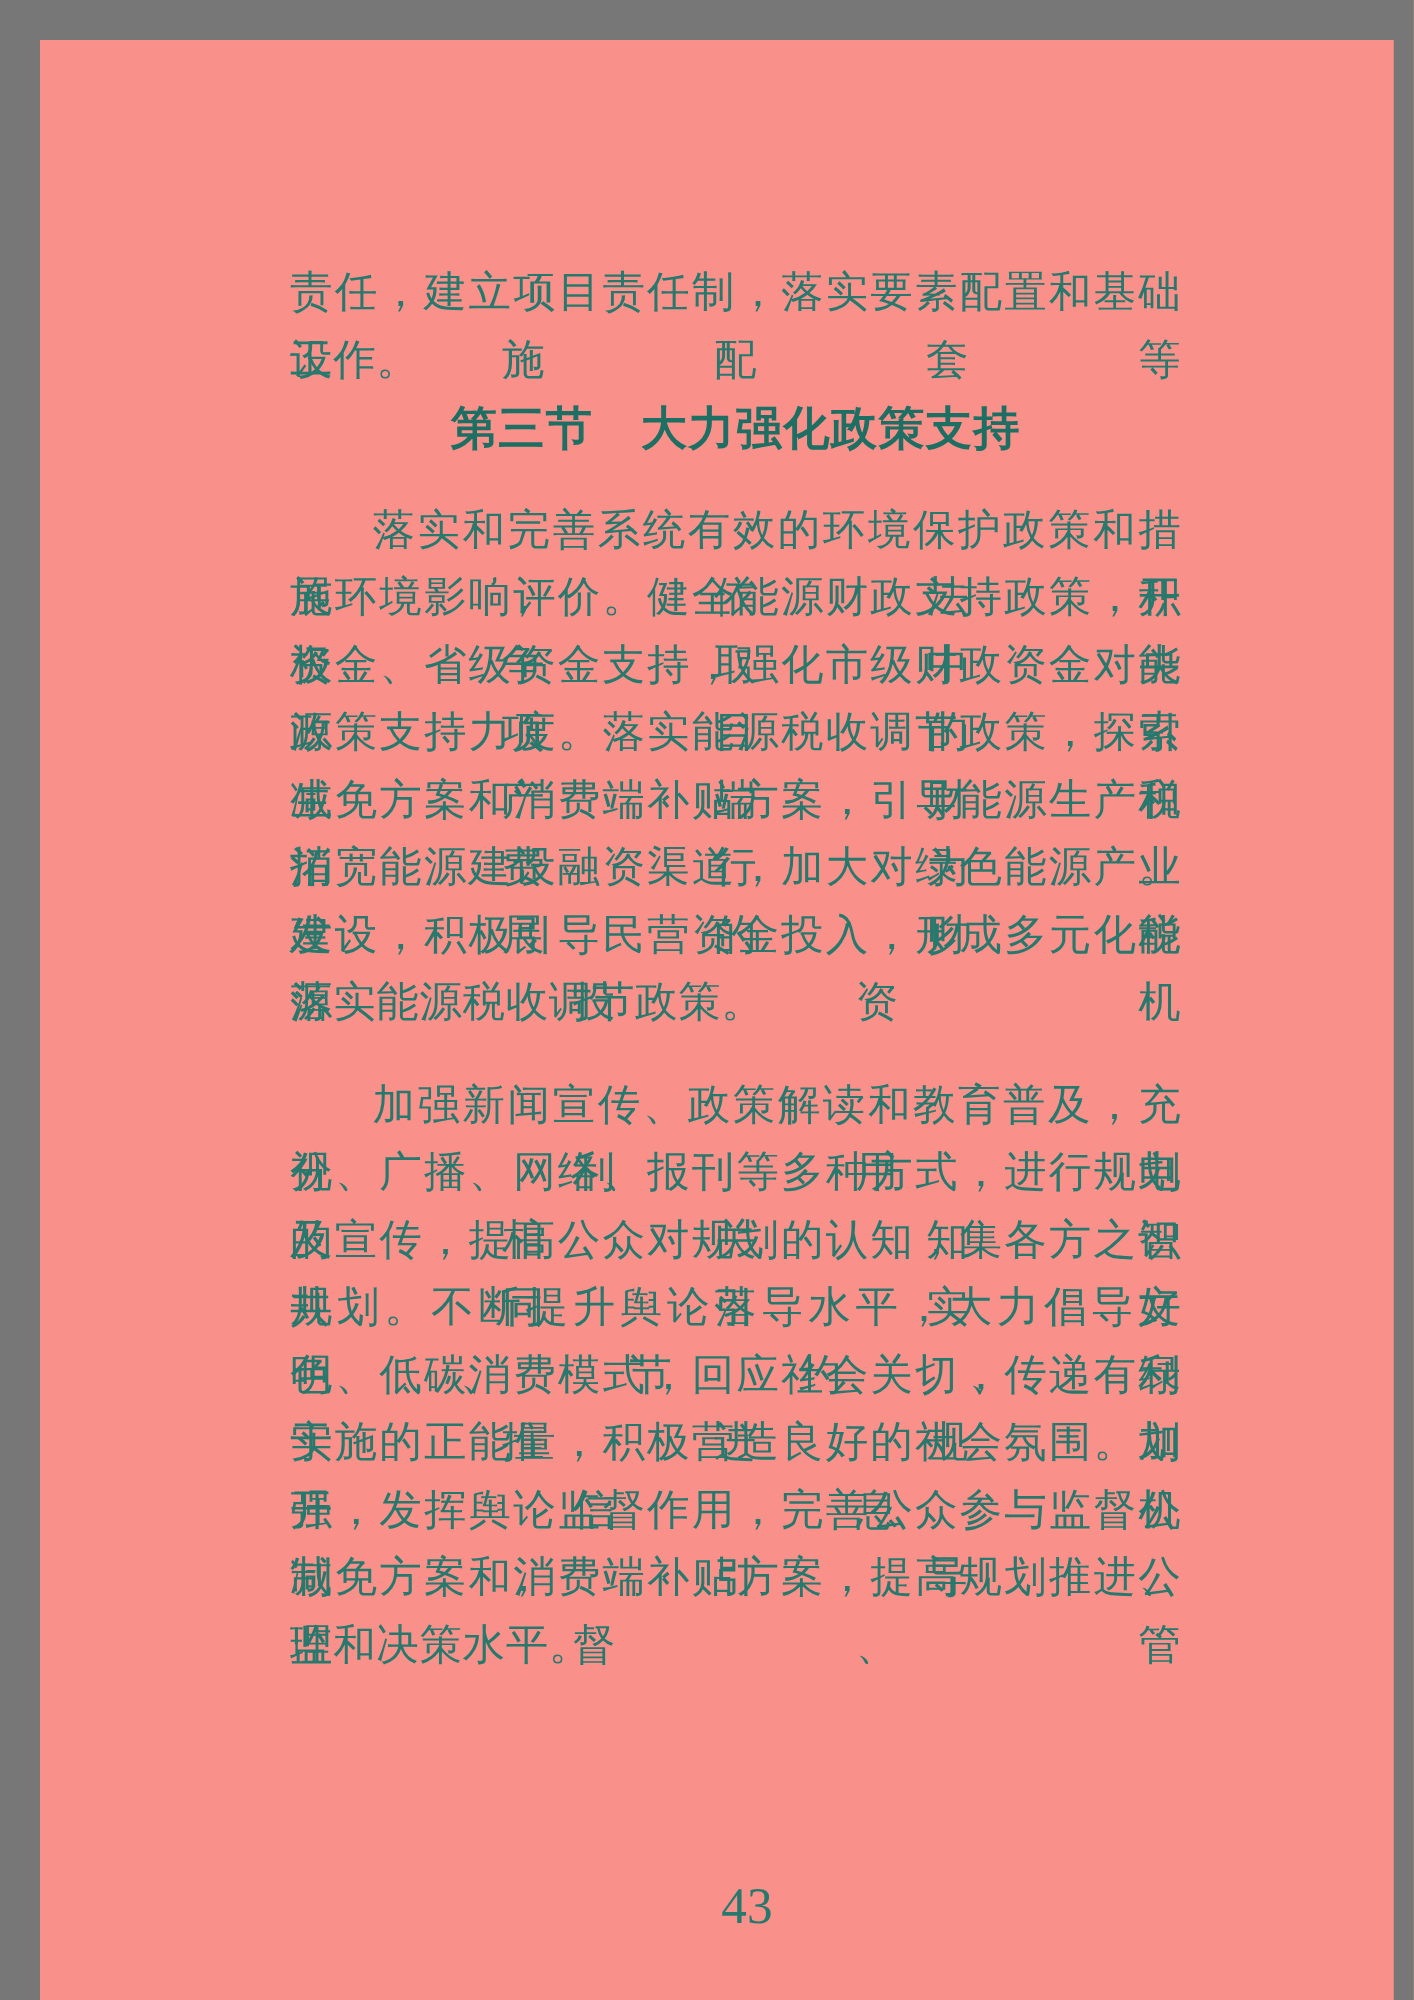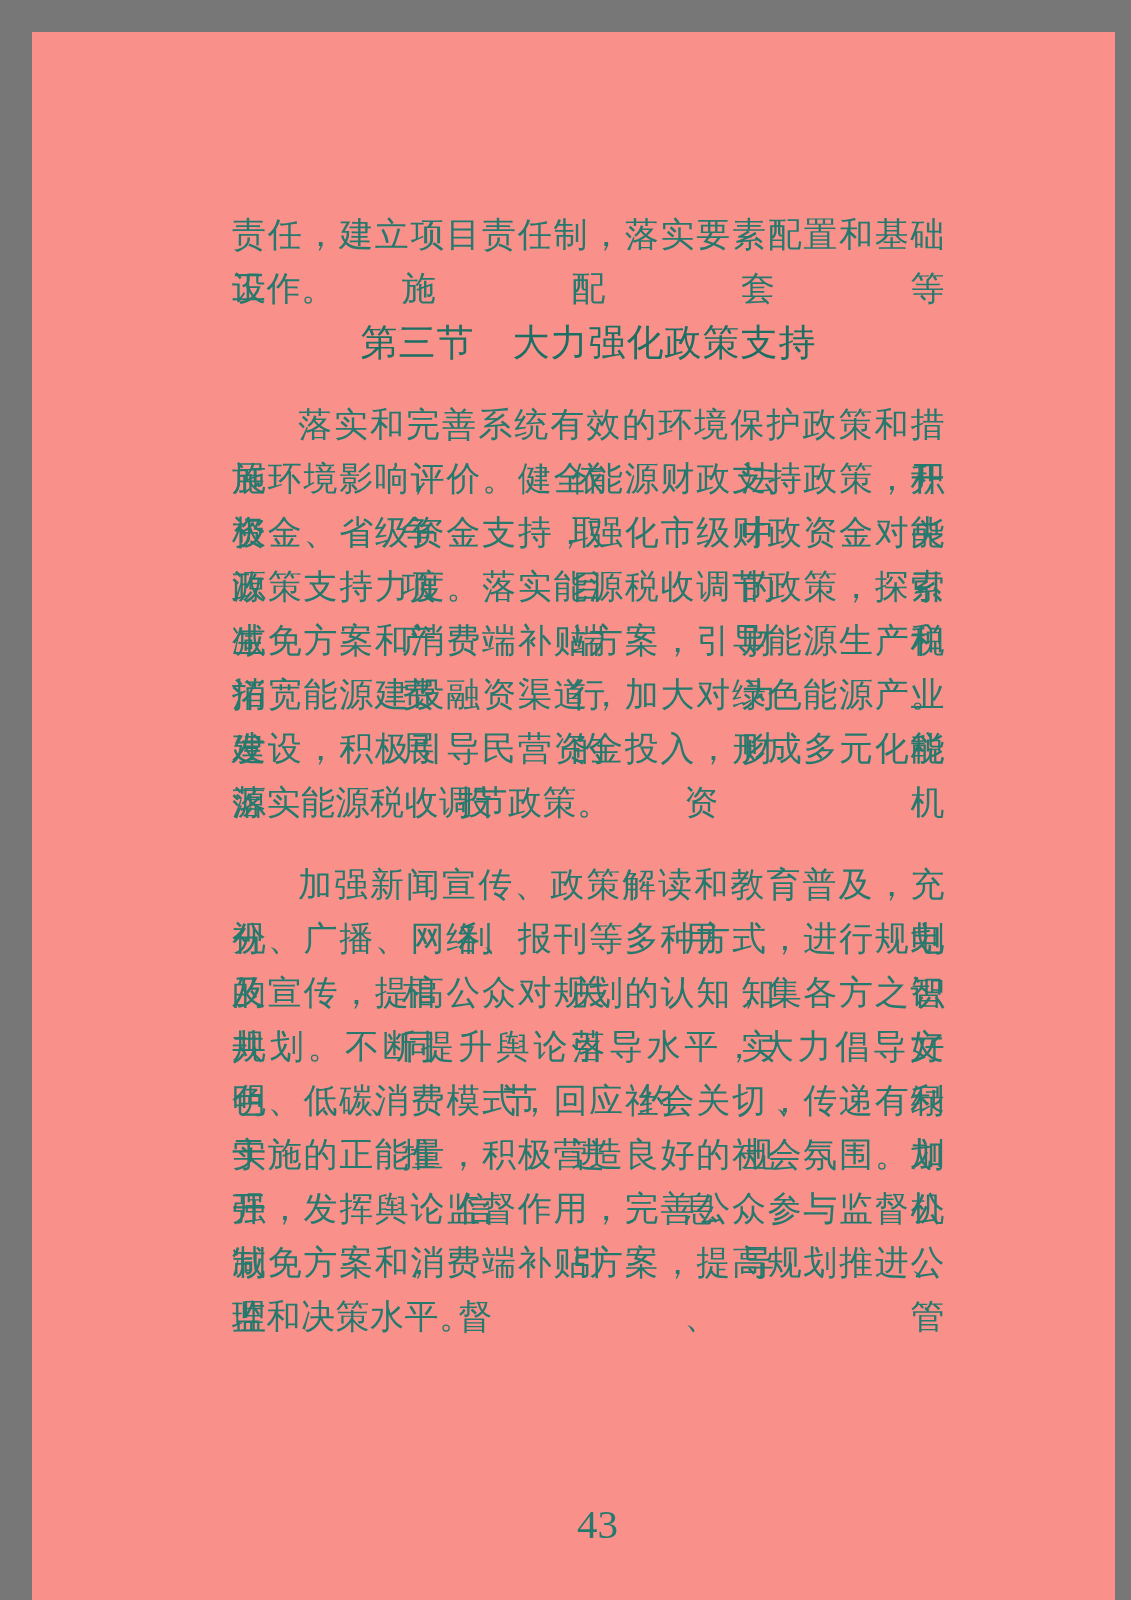--- a/index.html
+++ b/index.html
@@ -39,21 +39,21 @@
     text-align: left;
     text-align-last: left;
     font-family: Liberation Serif, serif;
   }
   
   .ln.indent { text-indent: 66px; margin-top: 28px; }
 
   .heading {
     font-family: "Liberation Sans", sans-serif;
     font-size: 37px;
-    font-weight: 400;
+    font-weight: 700;
     line-height: 54px;
     height: 54px;
     text-align: center;
     color: var(--heading, #1e6f63);
     letter-spacing: 1px;
   }
 
   .page-number {
     position: absolute;
     top: 1452px;

